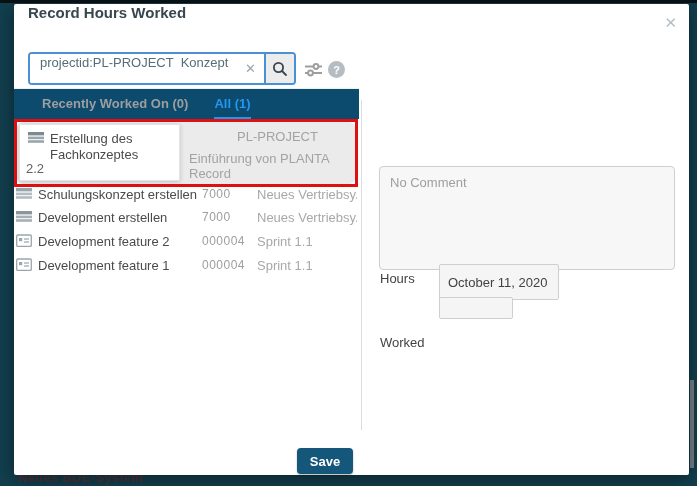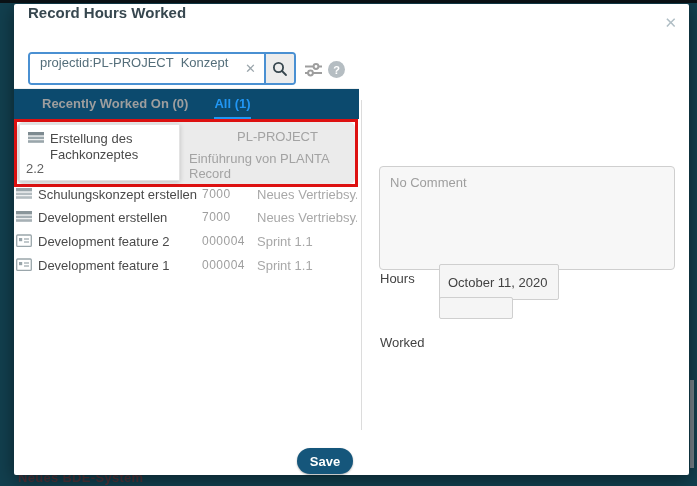--- a/index.html
+++ b/index.html
@@ -72,21 +72,21 @@
   .field-label { position:absolute; font-size:13px; color:#424242; }
   .date-label { left:366px; top:267px; }
   .worked-label { left:366px; top:299px;margin-top:32px; }
   .text-input { position:absolute; background:#f5f5f5; border:1px solid #cfcfcf; border-radius:2px;
                 font-size:13px; color:#424242; padding:0 8px; outline:none;
                 font-family:"Liberation Sans", sans-serif; }
   .date-input { left:425px; top:260px; width:120px; height:36px; }
   .worked-input { left:425px; top:293px; width:74px; height:22px; }
 
   .save-btn { position:absolute; left:283px; top:444px; width:56px; height:26px; background:#15567b;
-              color:#fff; font-size:13px; font-weight:bold; border:none; border-radius:13px;
+              color:#fff; font-size:13px; font-weight:bold; border:none; border-radius:4px;
               cursor:pointer; font-family:"Liberation Sans", sans-serif; box-shadow:0 1px 2px rgba(0,0,0,.3); }
 </style>
 </head>
 <body>
 
 <div class="backdrop">
   <div class="top-strip"></div>
   <div class="backdrop-text">Neues BDE-System</div>
   <div class="scrollbar-strip"></div>
 

